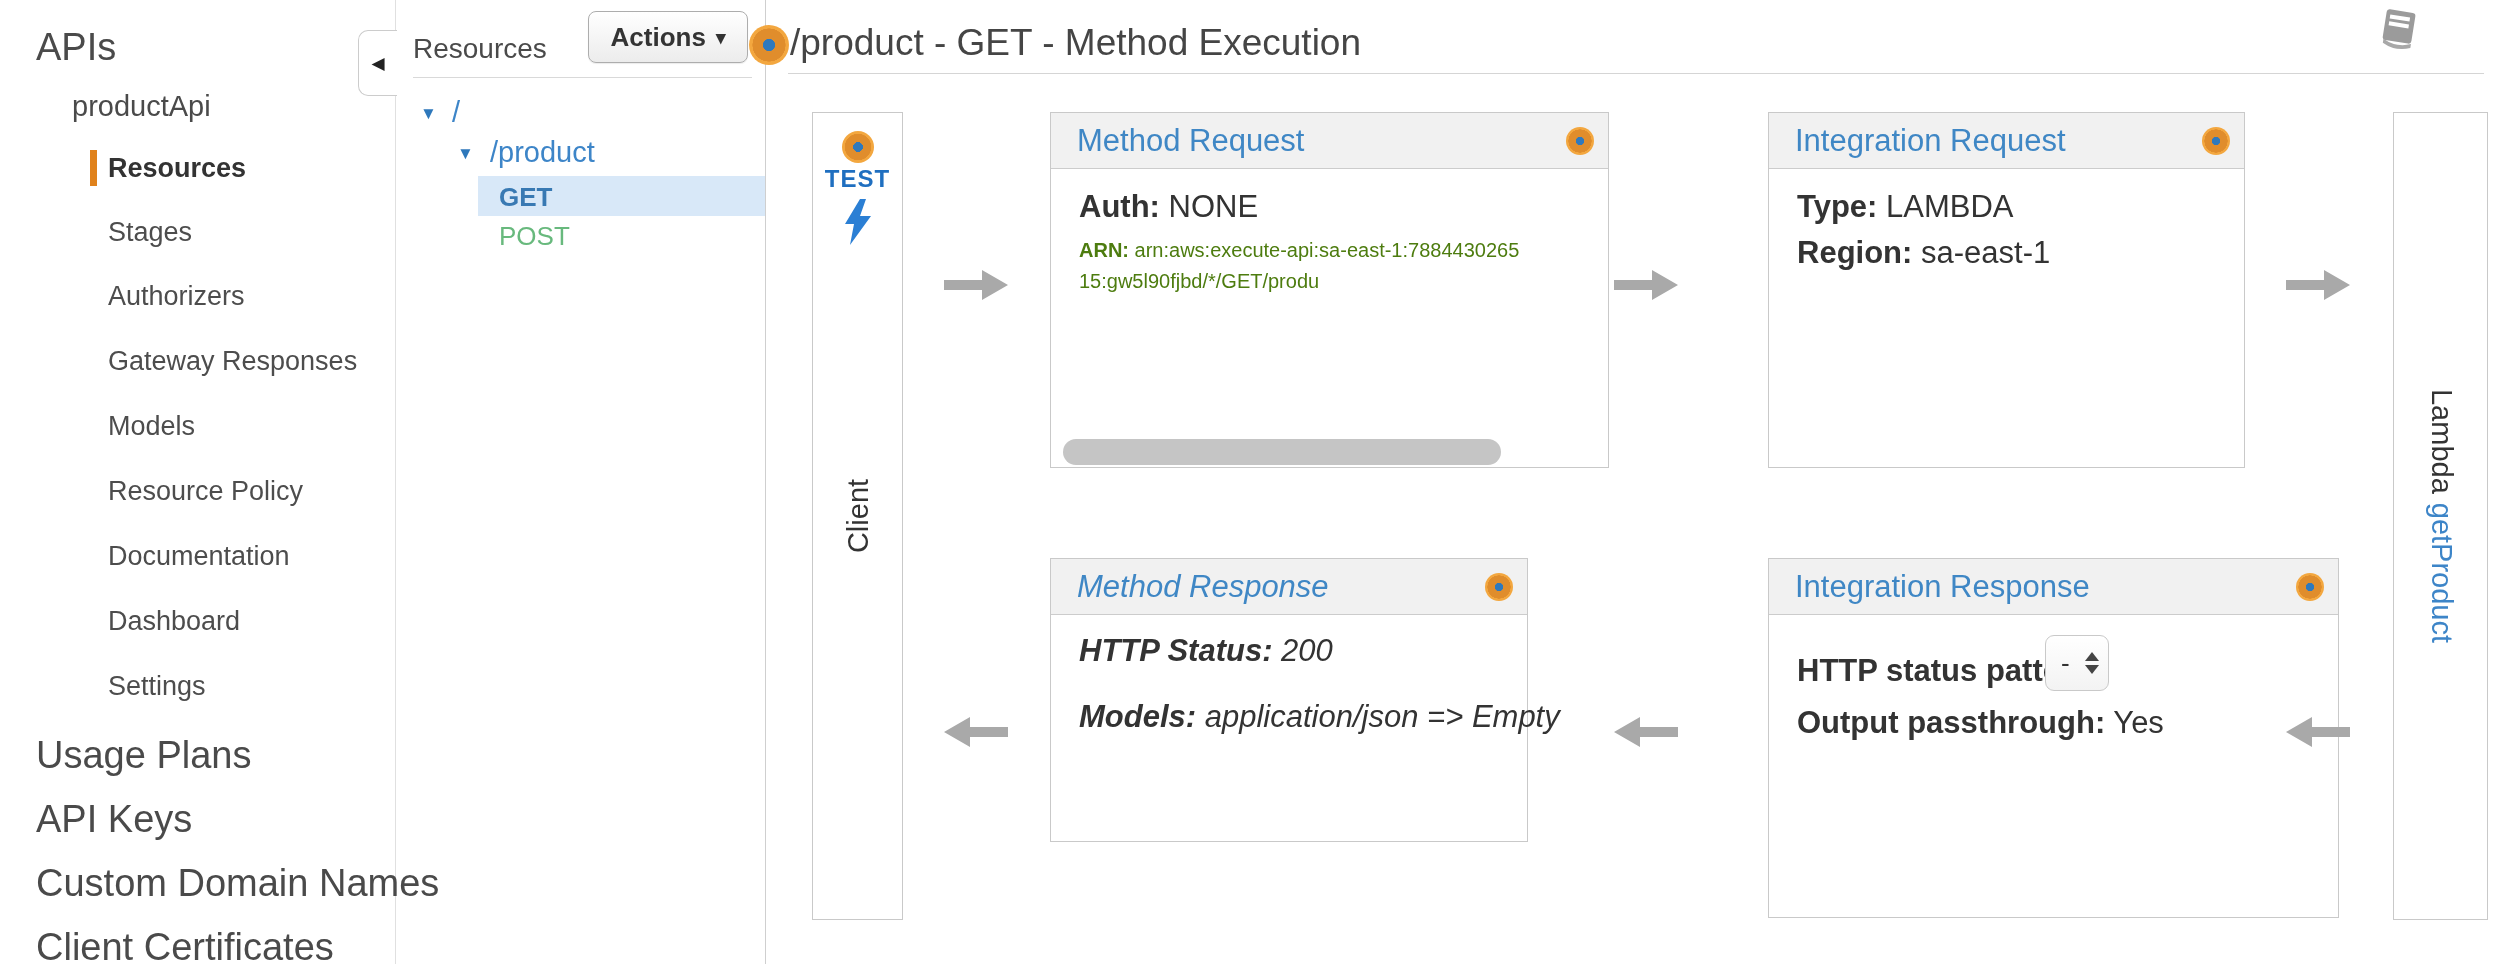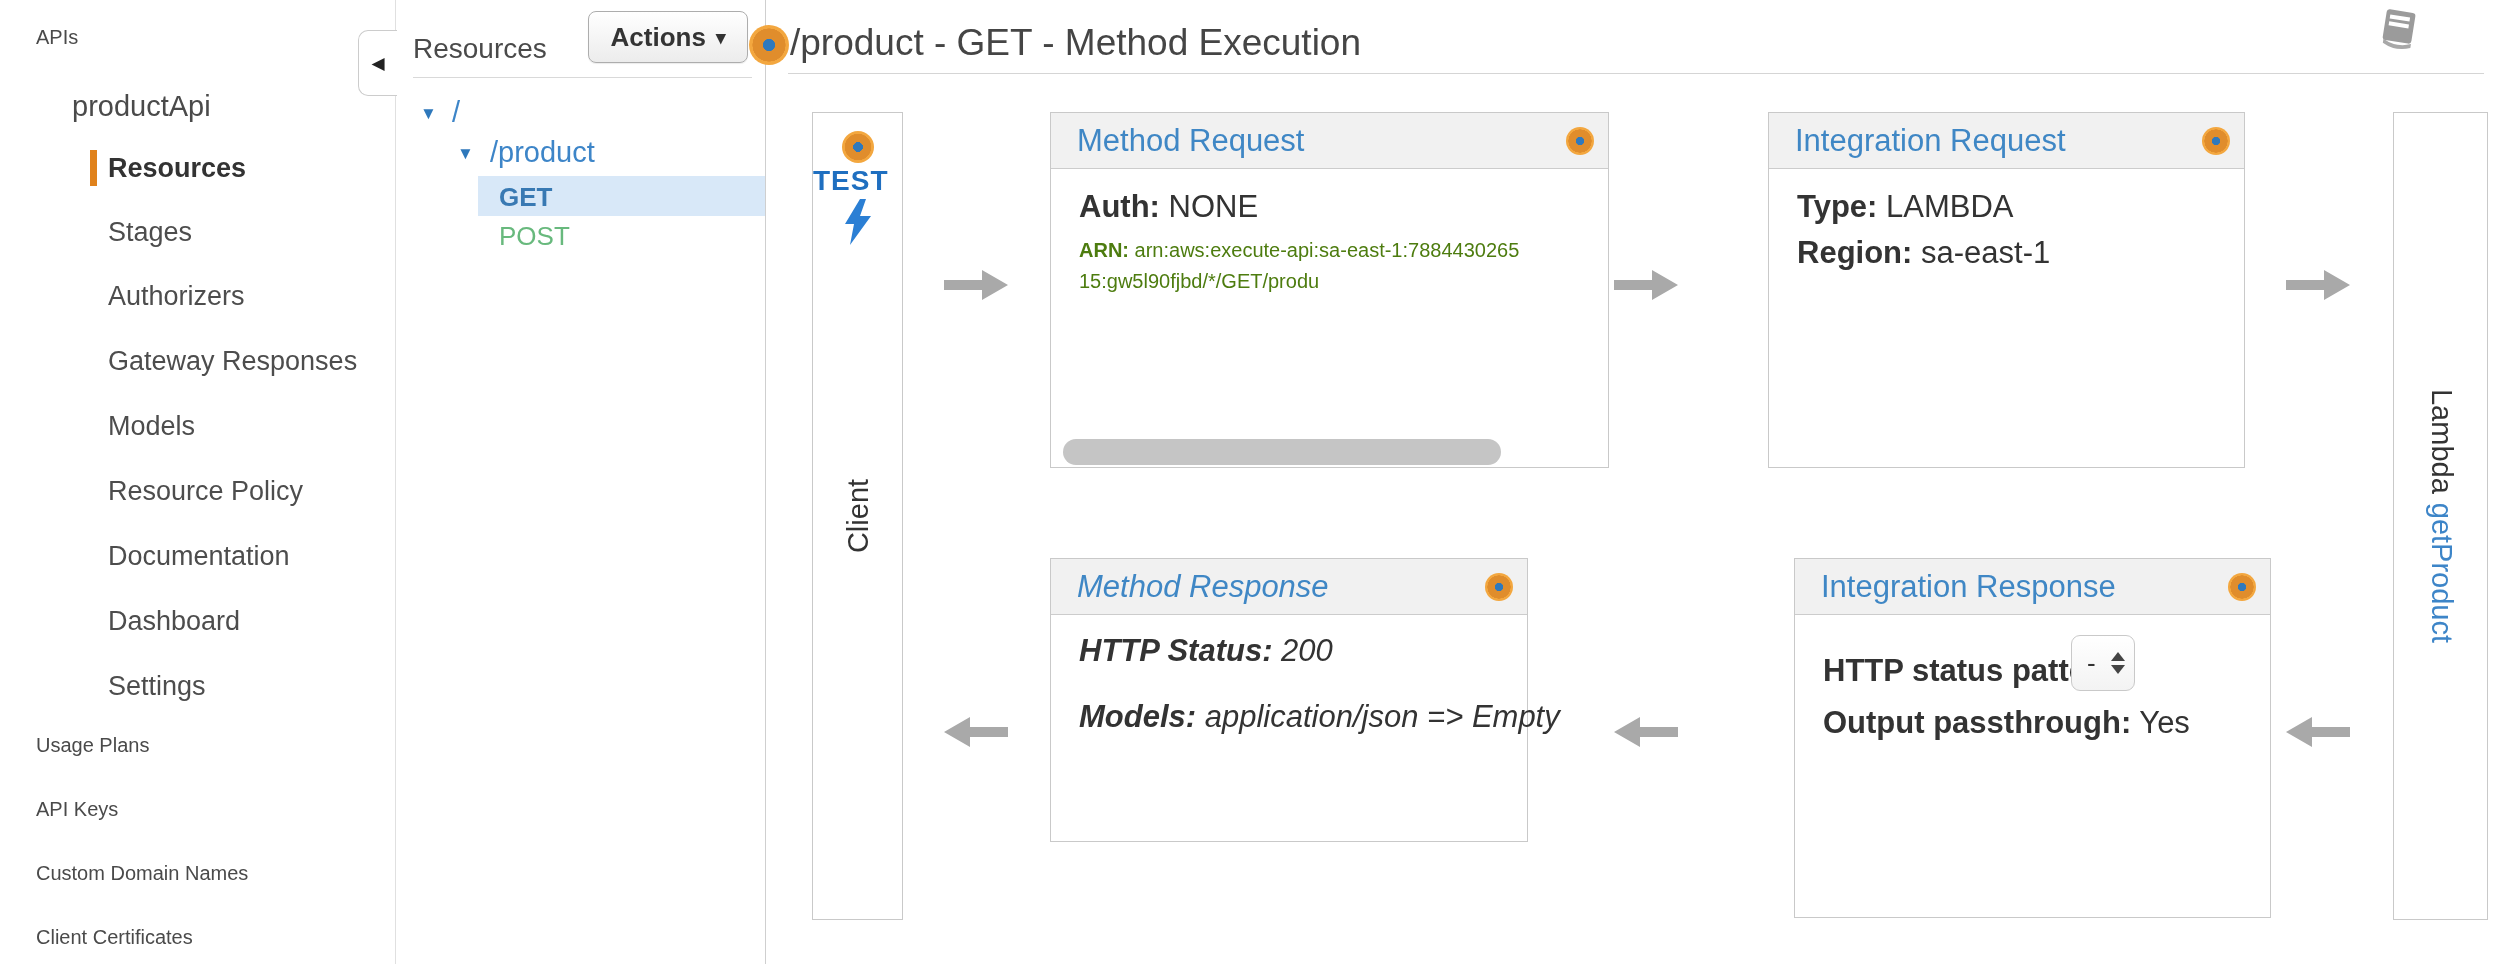--- a/index.html
+++ b/index.html
@@ -3,21 +3,21 @@
 <meta charset="utf-8">
 <style>
   * { margin:0; padding:0; box-sizing:border-box; }
   body { font-family:"Liberation Sans", sans-serif; background:#fff; }
   .screen { position:relative; width:2500px; height:964px; background:#fff; overflow:hidden; }
 
   
   .vdiv { position:absolute; top:0; bottom:0; width:1px; background:#e0e0e0; }
 
   
-  .nav-root { position:absolute; left:36px; font-size:20px; color:#4a4a4a; white-space:nowrap; cursor:pointer; }
+  .nav-root { position:absolute; left:36px; font-size:38px; color:#4a4a4a; white-space:nowrap; cursor:pointer; }
   .nav-api  { position:absolute; left:72px; font-size:29px; color:#4a4a4a; white-space:nowrap; cursor:pointer; }
   .nav-sub  { position:absolute; left:108px; font-size:27px; color:#4d4d4d; white-space:nowrap; cursor:pointer; }
   .nav-sub.active { font-weight:bold; color:#333; }
   .active-bar { position:absolute; left:90px; width:7px; height:36px; background:#e0821c; }
 
   
   .collapse-tab { position:absolute; left:358px; top:30px; width:39px; height:66px;
     background:#fff; border:1px solid #ccc; border-right:none; border-radius:10px 0 0 10px;
     display:flex; align-items:center; justify-content:center; cursor:pointer; }
   .collapse-tab span { font-size:17px; color:#222; }
@@ -49,21 +49,21 @@
   .bodyline { position:absolute; left:28px; font-size:31px; color:#333; white-space:nowrap; }
   .bodyline b { color:#333; }
   .arnwrap { position:absolute; left:28px; width:450px; height:62px; overflow:hidden;
     font-size:20px; line-height:31px; color:#4d7c0f; word-break:break-all; }
   .scroll-thumb { position:absolute; left:12px; top:326px; width:438px; height:26px; border-radius:13px; background:#c5c5c5; cursor:pointer; }
 
   
   .vlabel { position:absolute; top:50%; left:50%; white-space:nowrap; font-size:29px; color:#333; }
   .rot-ccw { transform:translate(-50%,-50%) rotate(-90deg); }
   .rot-cw  { transform:translate(-50%,-50%) rotate(90deg); }
-  .test-label { position:absolute; top:52px; width:100%; font-size:28px; font-weight:bold; color:#1f6fc0; letter-spacing:1px; cursor:pointer; }
+  .test-label { position:absolute; top:52px; width:100%; text-align:center; font-size:24px; font-weight:bold; color:#1f6fc0; letter-spacing:1px; cursor:pointer; }
   .bolt { position:absolute; top:86px; left:50%; transform:translateX(-50%); }
   .lambda-name { color:#3d85c8; margin-left:9px; cursor:pointer; }
 
   
   .arrow { position:absolute; width:64px; height:36px; }
   .arrow svg { display:block; }
 
   
   .status-select { position:absolute; left:276px; top:76px; width:64px; height:56px;
     background:linear-gradient(#ffffff,#f3f3f3); border:1px solid #c9c9c9; border-radius:9px;
@@ -183,21 +183,21 @@
     <div class="bodyline" style="top:74px;">
       <b>HTTP Status:</b>
       <span>200</span>
     </div>
     <div class="bodyline" style="top:140px;">
       <b>Models:</b>
       <span>application/json =&gt; Empty</span>
     </div>
   </div>
 
-  <div class="box" style="left:1768px; top:558px; width:477px; height:360px;margin-left:26px;">
+  <div class="box" style="left:1768px; top:558px; width:571px; height:360px;">
     <div class="box-header">
       <span class="title">Integration Response</span>
       <div class="marker hmarker"></div>
     </div>
     <div class="bodyline" style="top:94px; font-weight:bold;">HTTP status pattern:</div>
     <div class="status-select">
       <span class="val">-</span>
       <span class="spin">
           <i class="up"></i>
           <i class="dn"></i>

